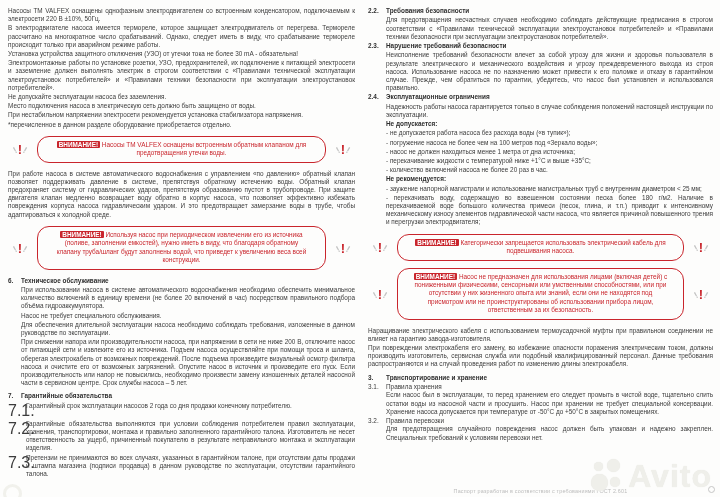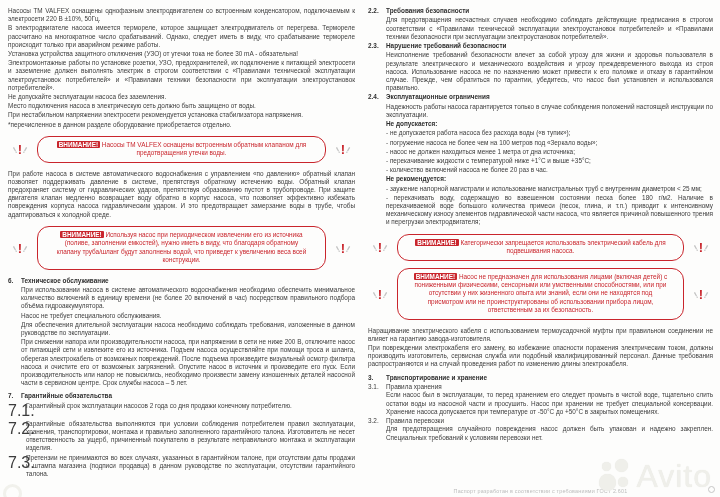--- a/index.html
+++ b/index.html
@@ -44,21 +44,21 @@
   .footer-circle{
     position:absolute;right:5px;bottom:4px;width:5px;height:5px;
     border:1px solid #c6c6c6;border-radius:50%;
   }
   
   .avito{
     position:absolute;right:8px;bottom:2px;display:flex;align-items:center;
     color:#ececе7;pointer-events:none;
   }
   .avito-text{
-    font-size:32px;font-weight:normal;color:#efefea;
+    font-size:32px;font-weight:bold;color:#efefea;
     text-shadow:0 0 1px #e4e4df;letter-spacing:1px;text-align:right;
   }
   .avito-logo{position:relative;width:34px;height:36px;margin-right:3px;}
   .avito-logo b{position:absolute;border-radius:50%;background:#efefea;box-shadow:0 0 1px #e4e4df;}
   .d1{width:9px;height:9px;left:3px;top:3px;}
   .d2{width:13px;height:13px;left:16px;top:0;}
   .d3{width:17px;height:17px;left:0;top:15px;}
   .d4{width:10px;height:10px;left:19px;top:18px;}
   .corner-ring{
     position:absolute;left:3px;bottom:-6px;width:13px;height:13px;

